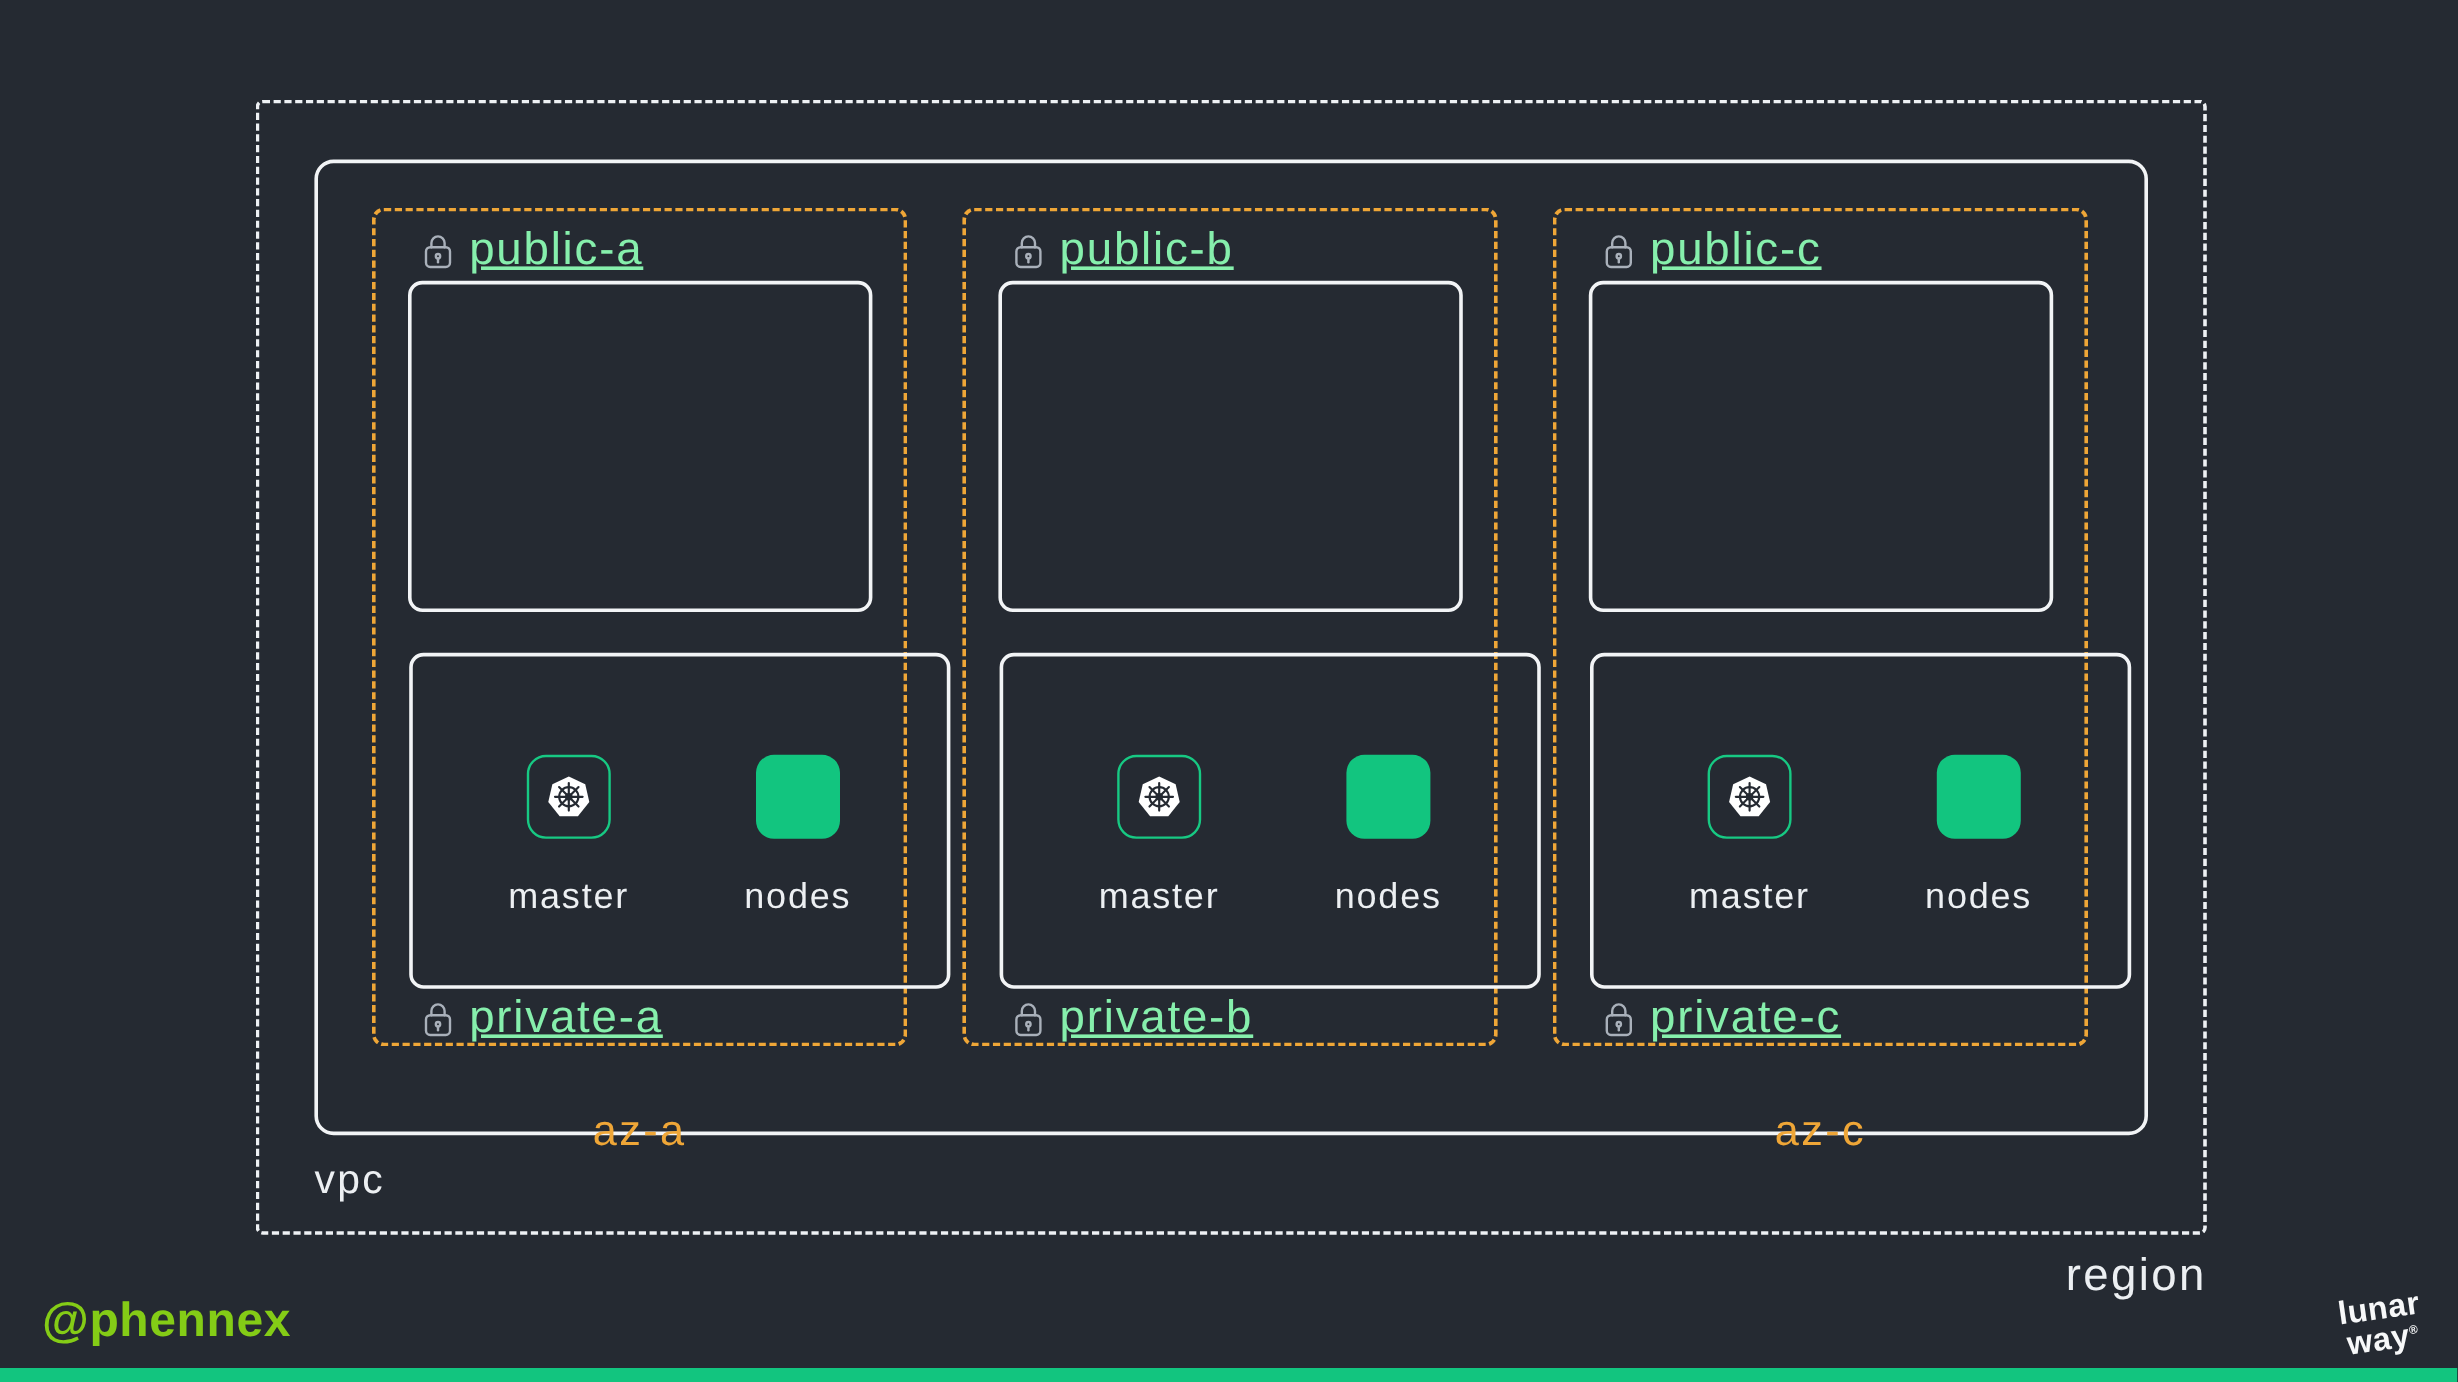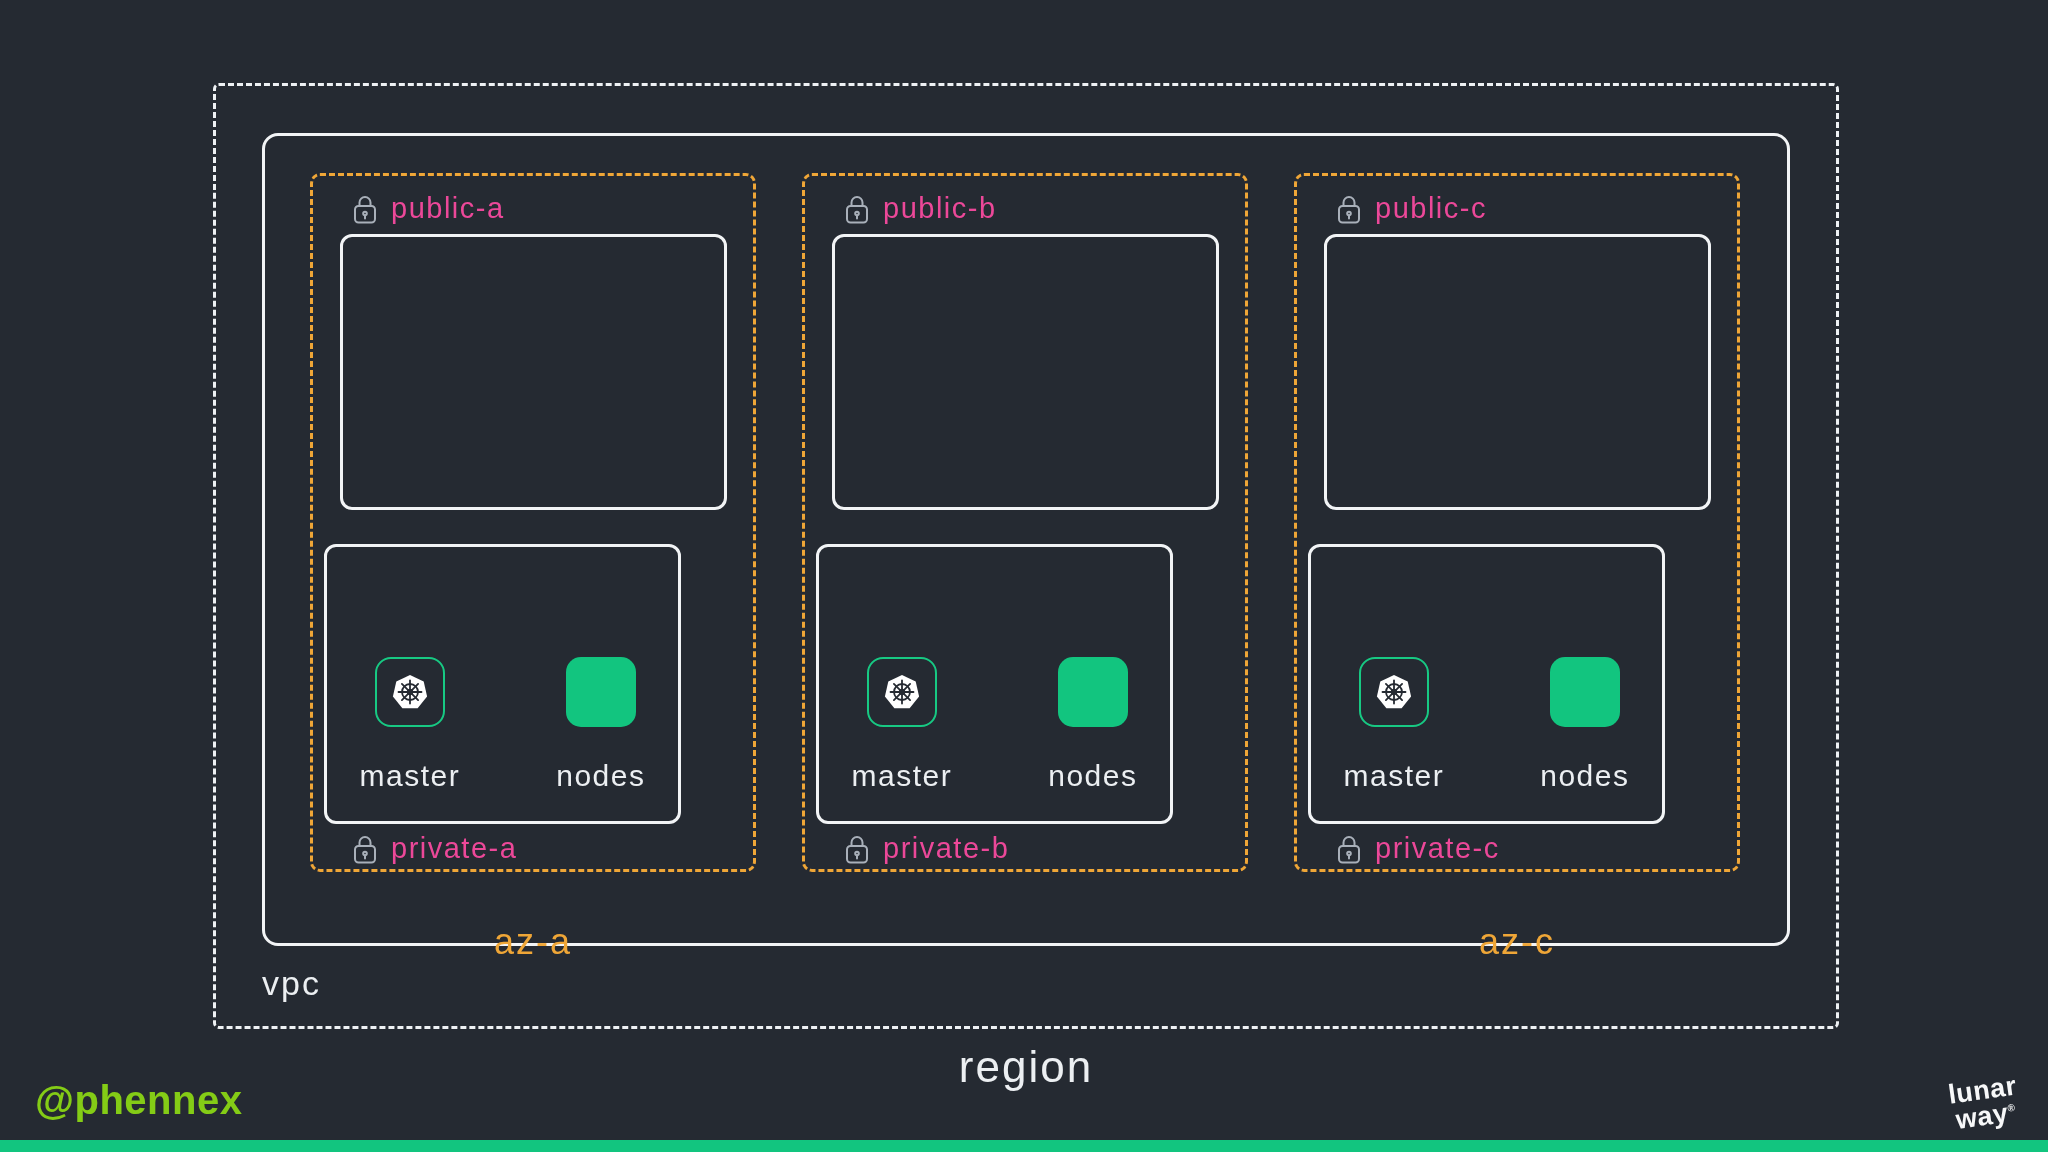--- a/index.html
+++ b/index.html
@@ -58,45 +58,46 @@
     position: absolute;
     left: 40px;
     display: flex;
     align-items: center;
     gap: 14px;
     height: 40px;
   }
   .subnet-label.top    { top: 12px; }
   .subnet-label.bottom { top: 652px; }
   .subnet-label .txt {
-    color: #ec4899;
-    font-size: 29px;
+    color: #86efac;
+    font-size: 38px;
     letter-spacing: 1.5px;
     font-weight: 400;
+    text-decoration: underline;
   }
   .lock-svg { display: block; }
 
   .public-box {
     position: absolute;
     left: 27px; top: 58px;
     width: 387px; height: 276px;
     border: 3px solid #f2f4f6;
     border-radius: 12px;
     box-sizing: border-box;
   }
   .private-box {
     position: absolute;
-    left: 11px; top: 368px;
-    width: 357px; height: 280px;
+    left: 28px; top: 368px;
+    width: 451px; height: 280px;
     border: 3px solid #f2f4f6;
     border-radius: 12px;
     box-sizing: border-box;
     display: flex;
     justify-content: center;
-    align-items: center;
+    align-items: flex-start;
     gap: 96px;
     padding-top: 82px;
   }
 
   .resource {
     display: flex;
     flex-direction: column;
     align-items: center;
     gap: 32px;
   }
@@ -138,23 +139,23 @@
     width: 1528px;
     text-align: left;
     color: #eceff2;
     font-size: 34px;
     letter-spacing: 2px;
   }
   .region-label {
     position: absolute;
     left: 213px; top: 1042px;
     width: 1626px;
-    text-align: center;
+    text-align: right;
     color: #eceff2;
-    font-size: 44px;
+    font-size: 38px;
     letter-spacing: 2px;
   }
 
   
   .watermark {
     position: absolute;
     left: 35px; top: 1078px;
     color: #84cc16;
     font-size: 40px;
     font-weight: 700;

